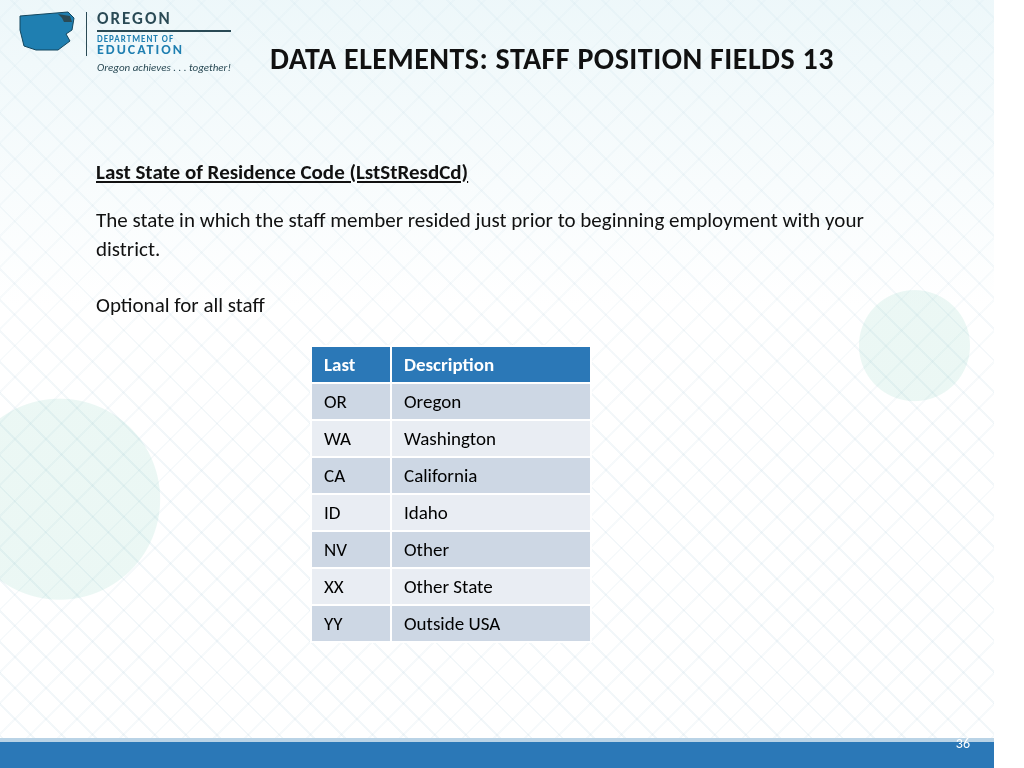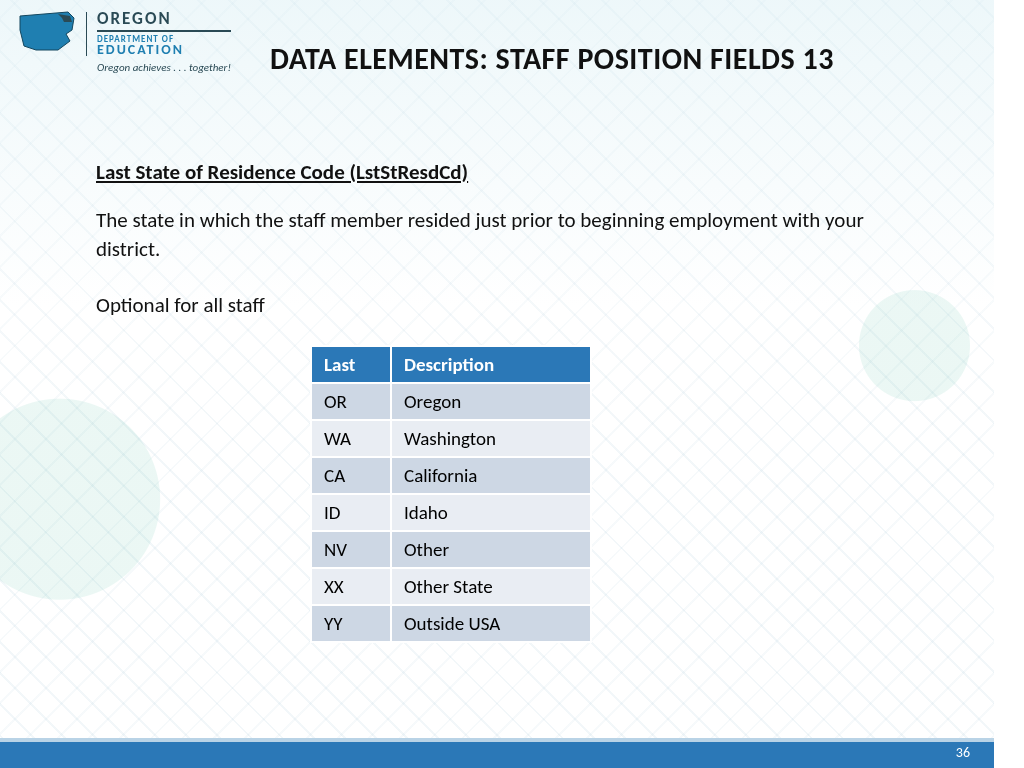--- a/index.html
+++ b/index.html
@@ -41,21 +41,21 @@
   .tbl { position:absolute; top:345px; left:310px; border-collapse:collapse; font-size:19px; }
   .tbl th, .tbl td { text-align:left; padding:6px 12px; border:2px solid #fff; }
   .tbl th { background:#2b78b7; color:#fff; font-weight:700; }
   .tbl th.code, .tbl td.code { width:80px; }
   .tbl th.desc, .tbl td.desc { width:200px; }
   .tbl tbody tr:nth-child(odd)  td { background:#cdd7e4; }
   .tbl tbody tr:nth-child(even) td { background:#e9edf3; }
 
   
   .footer-bar { position:absolute; left:0; right:0; bottom:0; height:30px; background:#2b78b7; border-top:4px solid #b9d3e6; }
-  .page-num { position:absolute; right:24px; bottom:7px; color:#fff; font-size:14px; }
+  .page-num { position:absolute; right:24px; bottom:16px; color:#fff; font-size:14px; }
 </style>
 </head>
 <body>
 
 <div class="slide">
 
   <div class="logo">
     <div class="logo-mark">
       <svg width="58" height="46" viewBox="0 0 58 46">
         <polygon points="2,6 50,2 56,8 54,20 48,24 52,31 40,40 18,40 6,36 2,20" fill="#1f7fb1" stroke="#13465e" stroke-width="1"></polygon>

